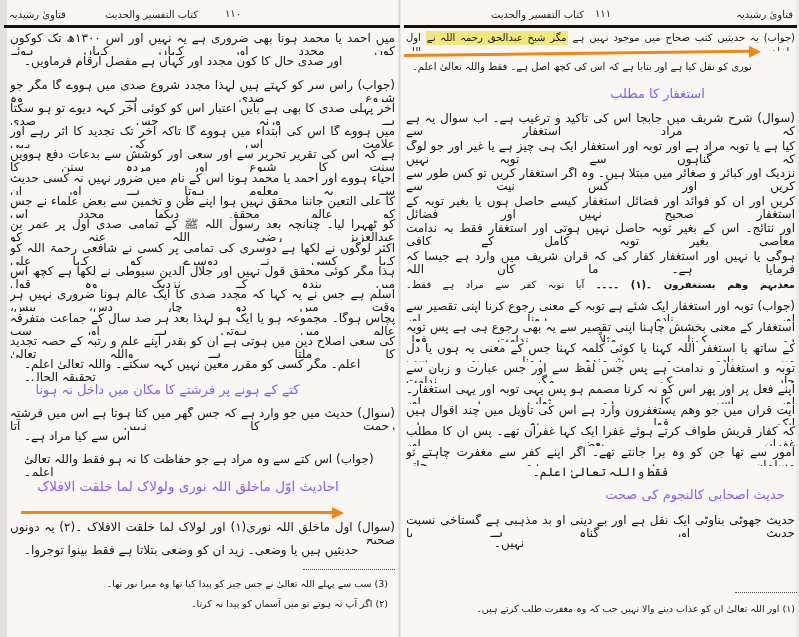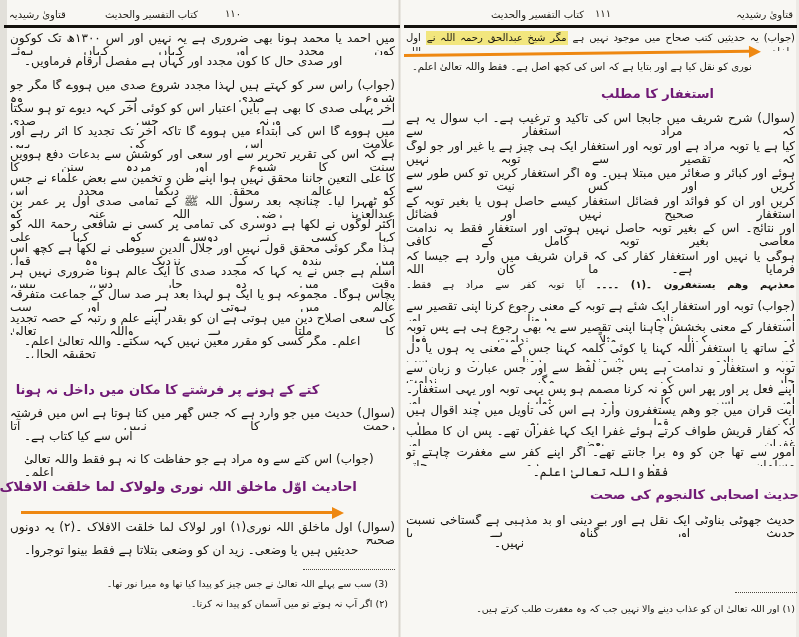--- a/index.html
+++ b/index.html
@@ -28,21 +28,21 @@
   .stack .line{
     height:var(--lh);
     font-size:12px;line-height:13px;
     text-align:justify;text-align-last:justify;
     overflow:hidden;
   }
   .line.last{text-align:left;text-align-last:left;padding-left:14px;}
   .line.lastc{text-align:left;text-align-last:left;padding-left:88px;}
   .line.center{text-align:center;text-align-last:center;font-family:Liberation Serif, serif;}
 
-  .heading{position:absolute;font-weight:bold;font-size:13px;white-space:nowrap;color:#701a75;}
+  .heading{position:absolute;font-weight:normal;font-size:13px;white-space:nowrap;color:#8b5cf6;}
 
   .oneline{
     position:absolute;font-size:10px;line-height:14px;
     text-align:justify;text-align-last:justify;overflow:hidden;height:20px;
   }
   .oneline.last{text-align:left;text-align-last:left;padding-left:6px;}
   .hl{background:var(--hl,#f2e67e);padding:2px 1px;box-decoration-break:clone;}
   .verse-arabic{font-weight:bold;}
 
   .arrow{position:absolute;height:3px;background:var(--accent,#ee8812);}
@@ -74,35 +74,36 @@
     <div class="hdr-item" style="left:218px;top:8px">۱۱۰</div>
     <div class="rule" style="left:-3px;top:25px;width:396px"></div>
 
     <div class="stack" style="top:32px;left:3px;right:3px;--lh:23.3px">
         <div class="line">میں احمد یا محمد ہونا بھی ضروری ہے یہ نہیں اور اس ۱۳۰۰ھ تک کوکون کون مجدد اور کہاں کہاں ہوئے</div>
         <div class="line last">اور صدی حال کا کون مجدد اور کہاں ہے مفصل ارقام فرماویں۔</div>
         <div class="line">(جواب) راس سر کو کہتے ہیں لہذا مجدد شروع صدی میں ہووے گا مگر جو شروع صدی ہے وہ</div>
         <div class="line">آخر پہلی صدی کا بھی ہے بایں اعتبار اس کو کوئی آخر کہہ دیوے تو ہو سکتا ہے ورنہ جس صدی</div>
         <div class="line">میں ہووے گا اس کی ابتداء میں ہووے گا تاکہ آخر تک تجدید کا اثر رہے اور علامت اس کی یہی</div>
         <div class="line">ہے کہ اس کی تقریر تحریر سے اور سعی اور کوشش سے بدعات دفع ہوویں سنت کا شیوع اور مردہ سنن کا</div>
+        <div class="line">احیاء ہووے اور احمد یا محمد ہونا اس کے نام میں ضرور نہیں نہ کسی حدیث سے یہ معلوم ہوتا ہے اور ان</div>
         <div class="line">کا علی التعین جاننا محقق نہیں ہوا اپنے ظن و تخمین سے بعض علماء نے جس کو عالم محقق دیکھا مجدد اس</div>
         <div class="line">کو ٹھہرا لیا۔ چنانچہ بعد رسول اللہ ﷺ کے تمامی صدی اول پر عمر بن عبدالعزیز رضی اللہ عنہ کو</div>
         <div class="line">اکثر لوگوں نے لکھا ہے دوسری کی تمامی پر کسی نے شافعی رحمۃ اللہ کو کہا کسی نے دوسرے کو کہا علی</div>
         <div class="line">ہذا مگر کوئی محقق قول نہیں اور جلال الدین سیوطی نے لکھا ہے کچھ اس میں بندہ کے نزدیک وہ قول</div>
         <div class="line">اسلم ہے جس نے یہ کہا کہ مجدد صدی کا ایک عالم ہونا ضروری نہیں ہر وقت میں دو چار دس، بیس،</div>
         <div class="line">پچاس ہوگا۔ مجموعہ ہو یا ایک ہو لہذا بعد ہر صد سال کے جماعت متفرقہ عالم میں ہوتی ہے اور سب</div>
         <div class="line">کی سعی اصلاح دین میں ہوتی ہے ان کو بقدر اپنے علم و رتبہ کے حصہ تجدید کا ملتا ہے واللہ تعالیٰ</div>
         <div class="line last">اعلم۔ مگر کسی کو مقرر معین نہیں کہہ سکتے۔ واللہ تعالیٰ اعلم۔ تحقیقہ الحال۔</div>
       </div>
 
     <div class="heading" style="top:382px;left:0;right:0;text-align:center;padding-right:70px">کتے کے ہونے پر فرشتے کا مکان میں داخل نہ ہونا</div>
 
     <div class="stack" style="top:407px;left:3px;right:3px;--lh:23px">
         <div class="line">(سوال) حدیث میں جو وارد ہے کہ جس گھر میں کتا ہوتا ہے اس میں فرشتہ رحمت کا نہیں آتا</div>
-        <div class="line last">اس سے کیا کتاب ہے۔</div>
+        <div class="line last">اس سے کیا مراد ہے۔</div>
         <div class="line last">(جواب) اس کتے سے وہ مراد ہے جو حفاظت کا نہ ہو فقط واللہ تعالیٰ اعلم۔</div>
       </div>
 
     <div class="heading" style="top:478px;left:12px;width:338px;text-align:center;font-size:13.5px">احادیث اوّل ماخلق اللہ نوری ولولاک لما خلقت الافلاک</div>
     <div class="arrow" style="top:511px;left:14px;width:312px"></div>
 
     <div class="stack" style="top:521px;left:3px;right:3px;--lh:22.5px">
         <div class="line">(سوال) اول ماخلق اللہ نوری(۱) اور لولاک لما خلقت الافلاک ۔(۲) یہ دونوں صحیح</div>
         <div class="line last">حدیثیں ہیں یا وضعی۔ زید ان کو وضعی بتلاتا ہے فقط بینوا توجروا۔</div>
       </div>
@@ -126,22 +127,22 @@
       <span>اول ماخلق اللہ</span>
     </div>
     <div class="arrow" style="top:54px;left:3px;width:346px;transform:rotate(-0.7deg);transform-origin:left center"></div>
 
     <div class="oneline last" style="top:60px;left:5px;right:4px">نوری کو نقل کیا ہے اور بتایا ہے کہ اس کی کچھ اصل ہے۔ فقط واللہ تعالیٰ اعلم۔</div>
 
     <div class="heading" style="top:86px;left:0;right:0;text-align:center;padding-left:115px">استغفار کا مطلب</div>
 
     <div class="stack" style="top:112px;left:5px;right:4px;--lh:27.5px">
         <div class="line">(سوال) شرح شریف میں جابجا اس کی تاکید و ترغیب ہے۔ اب سوال یہ ہے کہ مراد استغفار سے</div>
-        <div class="line">کیا ہے یا توبہ مراد ہے اور توبہ اور استغفار ایک ہی چیز ہے یا غیر اور جو لوگ کہ تقصیر سے توبہ نہیں</div>
-        <div class="line">ہوئے اور کبائر و صغائر میں مبتلا ہیں۔ وہ اگر استغفار کریں تو کس طور سے کریں اور کس نیت سے</div>
+        <div class="line">کیا ہے یا توبہ مراد ہے اور توبہ اور استغفار ایک ہی چیز ہے یا غیر اور جو لوگ کہ گناہوں سے توبہ نہیں</div>
+        <div class="line">نزدیک اور کبائر و صغائر میں مبتلا ہیں۔ وہ اگر استغفار کریں تو کس طور سے کریں اور کس نیت سے</div>
         <div class="line">کریں اور ان کو فوائد اور فضائل استغفار کیسے حاصل ہوں یا بغیر توبہ کے استغفار صحیح نہیں اور فضائل</div>
         <div class="line">اور نتائج۔ اس کے بغیر توبہ حاصل نہیں ہوتی اور استغفار فقط بہ ندامت معاصی بغیر توبہ کامل کے کافی</div>
         <div class="line">ہوگی یا نہیں اور استغفار کفار کی کہ قرآن شریف میں وارد ہے جیسا کہ فرمایا ہے۔ ما کان اللہ</div>
       </div>
 
     <div class="oneline" style="top:278px;left:5px;right:4px">
       <span class="verse-arabic">معذبہم وھم یستغفرون ۔(۱) ۔۔۔۔</span>
       <span>آیا توبہ کفر سے مراد ہے فقط۔</span>
     </div>
 

